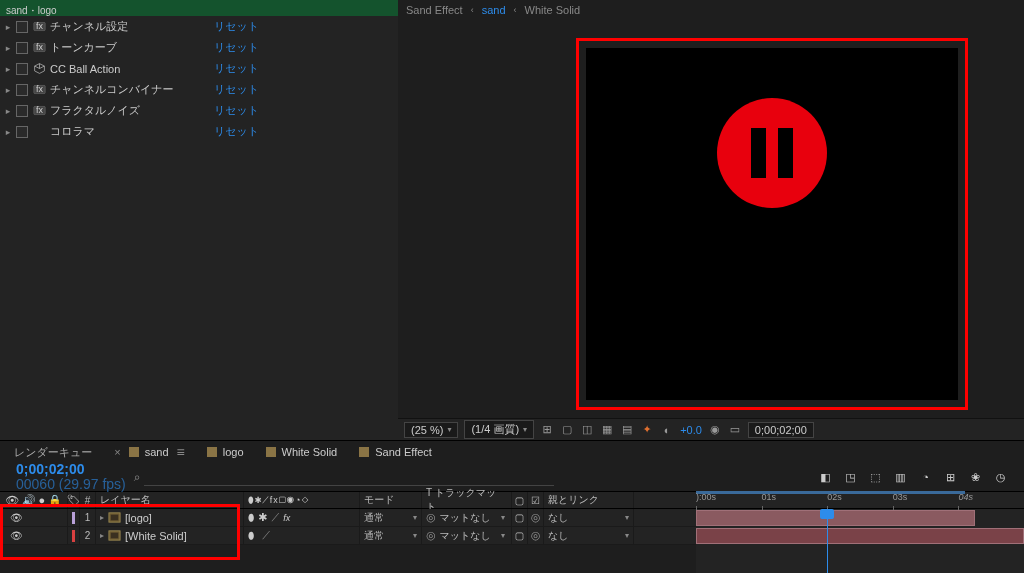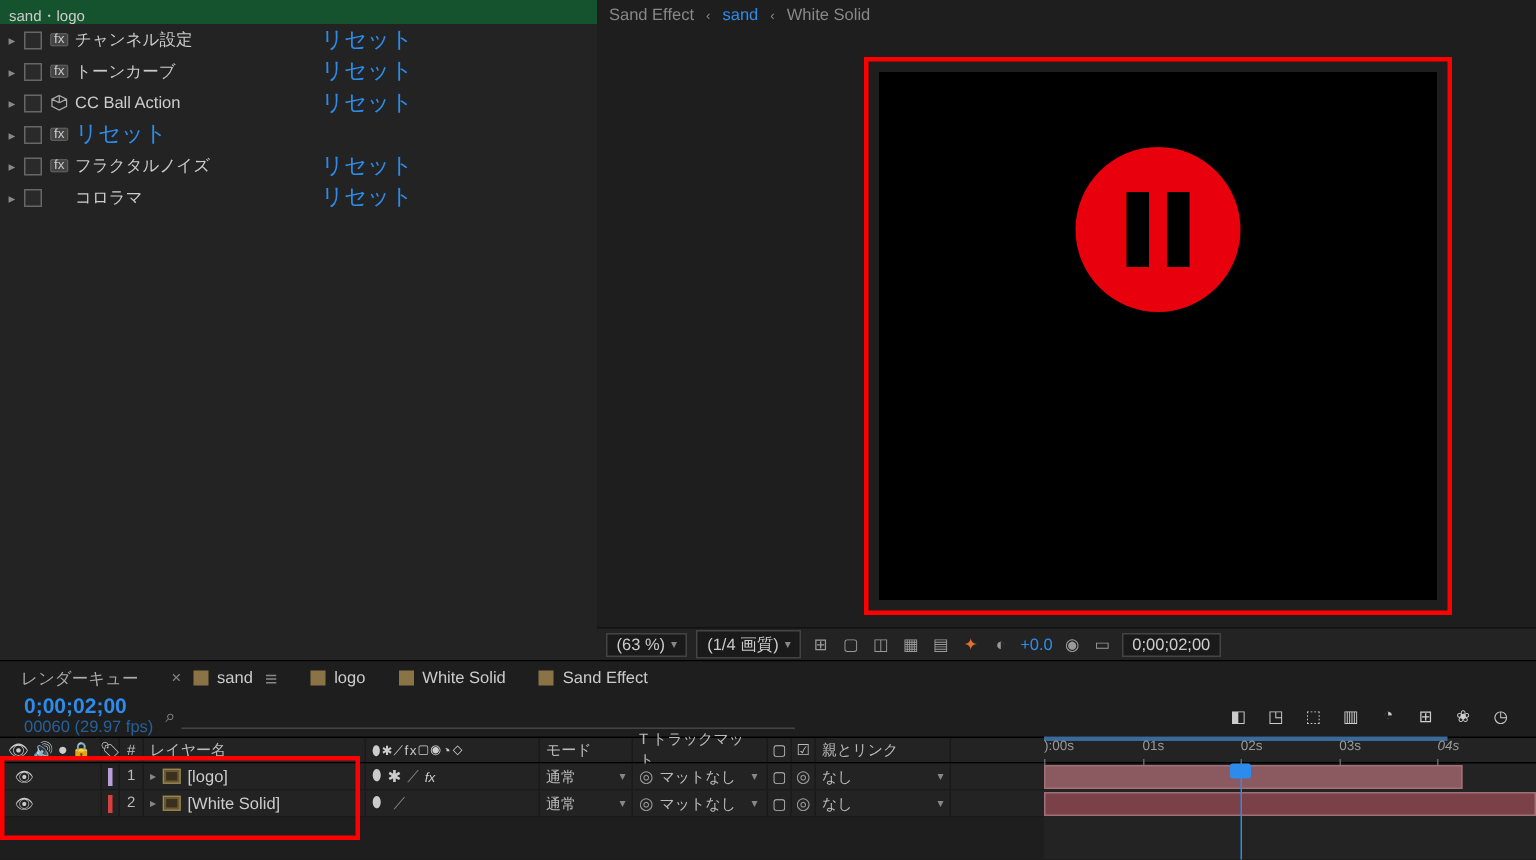--- a/index.html
+++ b/index.html
@@ -6,21 +6,21 @@
 body{background:#1e1e1e;width:1024px;height:573px;overflow:hidden;position:relative}
 .top-area{display:flex;height:440px}
 .left-panel{width:398px;background:#232323;overflow:hidden}
 .panel-title{padding:4px 6px;font-size:10px;background:#14532d;height:16px}
 .fx-row{display:flex;align-items:center;height:21px;padding:0 4px;gap:4px}
 .twirly{width:8px;text-align:center;color:#888;font-size:9px}
 .fxbox{width:12px;height:12px;border:1px solid #666;background:#2a2a2a}
 .fx-icon{width:14px;height:14px;display:inline-flex;align-items:center;justify-content:center}
 .fx-icon svg{width:13px;height:13px}
 .fx-name{flex:0 0 160px}
-.reset{color:#2d8ceb;font-size:15px}
+.reset{color:#2d8ceb;font-size:11px}
 .right-panel{flex:1;background:#1e1e1e;display:flex;flex-direction:column}
 .viewer-tabs{height:20px;display:flex;align-items:center;gap:8px;padding:0 8px;font-size:11px;background:#1e1e1e}
 .vt-dim{color:#888}
 .vt-link{color:#2d8ceb}
 .chev{color:#888;font-size:9px}
 .viewer-area{flex:1;background:#1e1e1e;display:flex;align-items:center;justify-content:center;position:relative}
 .red-frame{position:absolute;top:18px;left:178px;width:392px;height:372px;border:3px solid red;pointer-events:none}
 .canvas{background:#000;width:372px;height:352px;position:absolute;top:28px;left:188px;display:flex;align-items:flex-start;justify-content:center;padding-top:50px}
 .pause-circle{width:110px;height:110px;background:#e8000d;border-radius:50%;display:flex;align-items:center;justify-content:center;gap:12px}
 .pause-bar{width:15px;height:50px;background:#000}
@@ -33,21 +33,21 @@
 .bottom-area{height:133px;background:#1e1e1e;border-top:1px solid #000}
 .comp-tabs{height:22px;display:flex;align-items:center;gap:22px;padding:0 14px;background:#1e1e1e;color:#aaa;font-size:11px}
 .ct-item{display:flex;align-items:center;gap:6px;color:#aaa}
 .ct-active{color:#ddd}
 .ct-sq{width:10px;height:10px;background:#8a7445}
 .ct-close{color:#888;font-size:11px;margin-right:2px}
 .ct-menu{color:#888;font-size:14px;margin-left:2px}
 
 .timeline-head{height:28px;display:flex;align-items:center;padding:0 6px;gap:8px}
 .timecode{color:#2d8ceb;font-size:14px;font-weight:bold}
-.tc-sub{color:#2d8ceb;font-size:11px;opacity:.6}
+.tc-sub{color:#2d8ceb;font-size:14px;opacity:.6}
 .tc-block{display:flex;flex-direction:column;line-height:1.1;padding-left:10px}
 .search{flex:0 0 420px;display:flex;align-items:center;gap:4px}
 .search input{background:transparent;border:none;border-bottom:1px solid #444;width:100%;color:#ccc;font-size:11px;padding:2px}
 .mag{color:#888;font-size:12px}
 .th-icons{display:flex;gap:10px;align-items:center;color:#999;margin-left:auto;margin-right:10px}
 .th-ic{width:15px;height:15px;display:flex;align-items:center;justify-content:center}
 
 .timeline-body{height:82px;display:flex}
 .layer-cols{flex:0 0 696px;display:flex;flex-direction:column}
 .col-head{height:18px;display:flex;align-items:center;background:#232323;border-top:1px solid #000;border-bottom:1px solid #000}
@@ -128,20 +128,21 @@
         </div>
         <div class="fx-row">
           <span class="twirly">▸</span>
     <span class="fxbox"></span>
     <span class="fx-icon">
             <svg viewBox="0 0 16 16">
               <rect x="1" y="3" width="14" height="10" rx="1" fill="#444" stroke="#888" stroke-width="0.5"></rect>
               <text x="8" y="11" font-size="7" fill="#ccc" text-anchor="middle">fx</text>
             </svg>
           </span>
+    <span class="fx-name">チャンネルコンバイナー</span>
     <span class="reset">リセット</span>
         </div>
         <div class="fx-row">
           <span class="twirly">▸</span>
     <span class="fxbox"></span>
     <span class="fx-icon">
             <svg viewBox="0 0 16 16">
               <rect x="1" y="3" width="14" height="10" rx="1" fill="#444" stroke="#888" stroke-width="0.5"></rect>
               <text x="8" y="11" font-size="7" fill="#ccc" text-anchor="middle">fx</text>
             </svg>
@@ -171,21 +172,21 @@
       <div class="canvas">
         <div class="pause-circle">
           <div class="pause-bar"></div>
             <div class="pause-bar"></div>
         </div>
       </div>
       <div class="red-frame"></div>
     </div>
     <div class="viewer-bottom">
       <div class="vb-combo">
-          <span>(63 %)</span>
+          <span>(25 %)</span>
           <span class="dd">▾</span>
         </div>
       <div class="vb-combo">
           <span>(1/4 画質)</span>
           <span class="dd">▾</span>
         </div>
       <div class="vb-icons">
         <span class="vb-ic">⊞</span>
         <span class="vb-ic">▢</span>
         <span class="vb-ic">◫</span>

